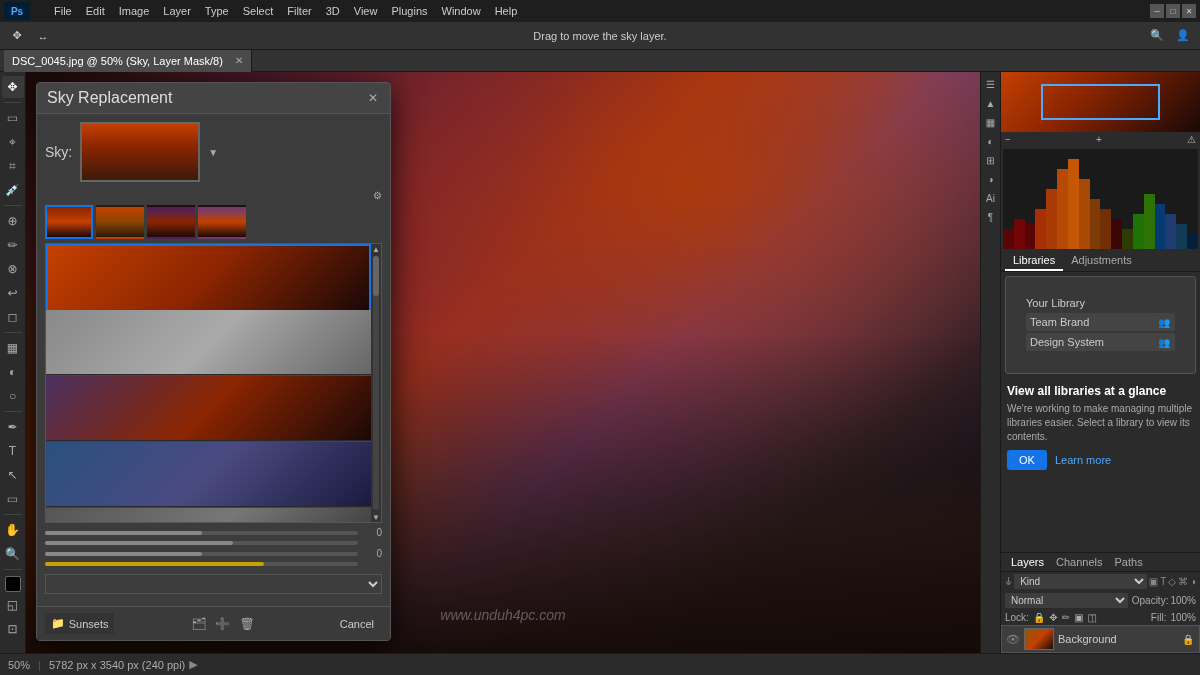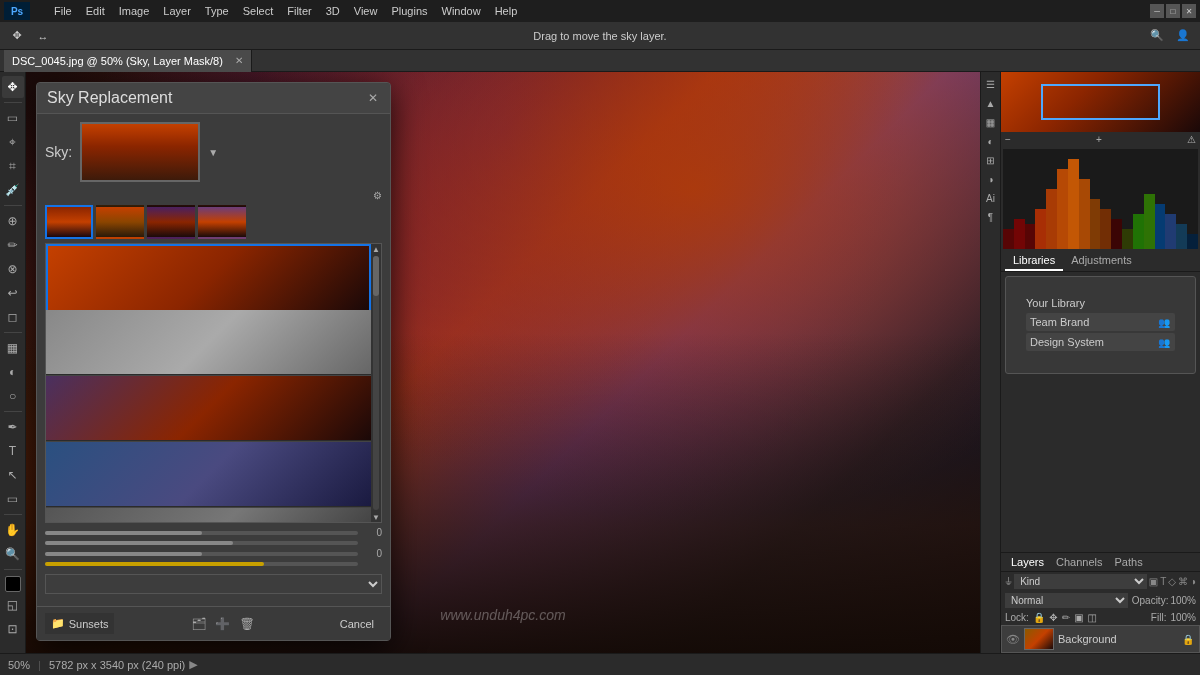--- a/index.html
+++ b/index.html
@@ -832,20 +832,28 @@
         <div class="lib-item">
           <span>Team Brand</span>
           <span class="lib-item-icon">👥</span>
         </div>
         <div class="lib-item">
           <span>Design System</span>
           <span class="lib-item-icon">👥</span>
         </div>
       </div>
 
+      <div class="lib-message">
+        <h3>View all libraries at a glance</h3>
+        <p>We're working to make managing multiple libraries easier. Select a library to view its contents.</p>
+        <div class="lib-message-actions">
+          <button class="lib-ok-btn">OK</button>
+          <span class="lib-learn-link">Learn more</span>
+        </div>
+      </div>
     </div>
 
     <div class="layers-panel">
       <div class="layers-tabs">
         <div class="layers-tab active">Layers</div>
         <div class="layers-tab">Channels</div>
         <div class="layers-tab">Paths</div>
       </div>
       <div class="layer-filter-bar">
         <span style="font-size:10px;color:#aaa;">⏚</span>

